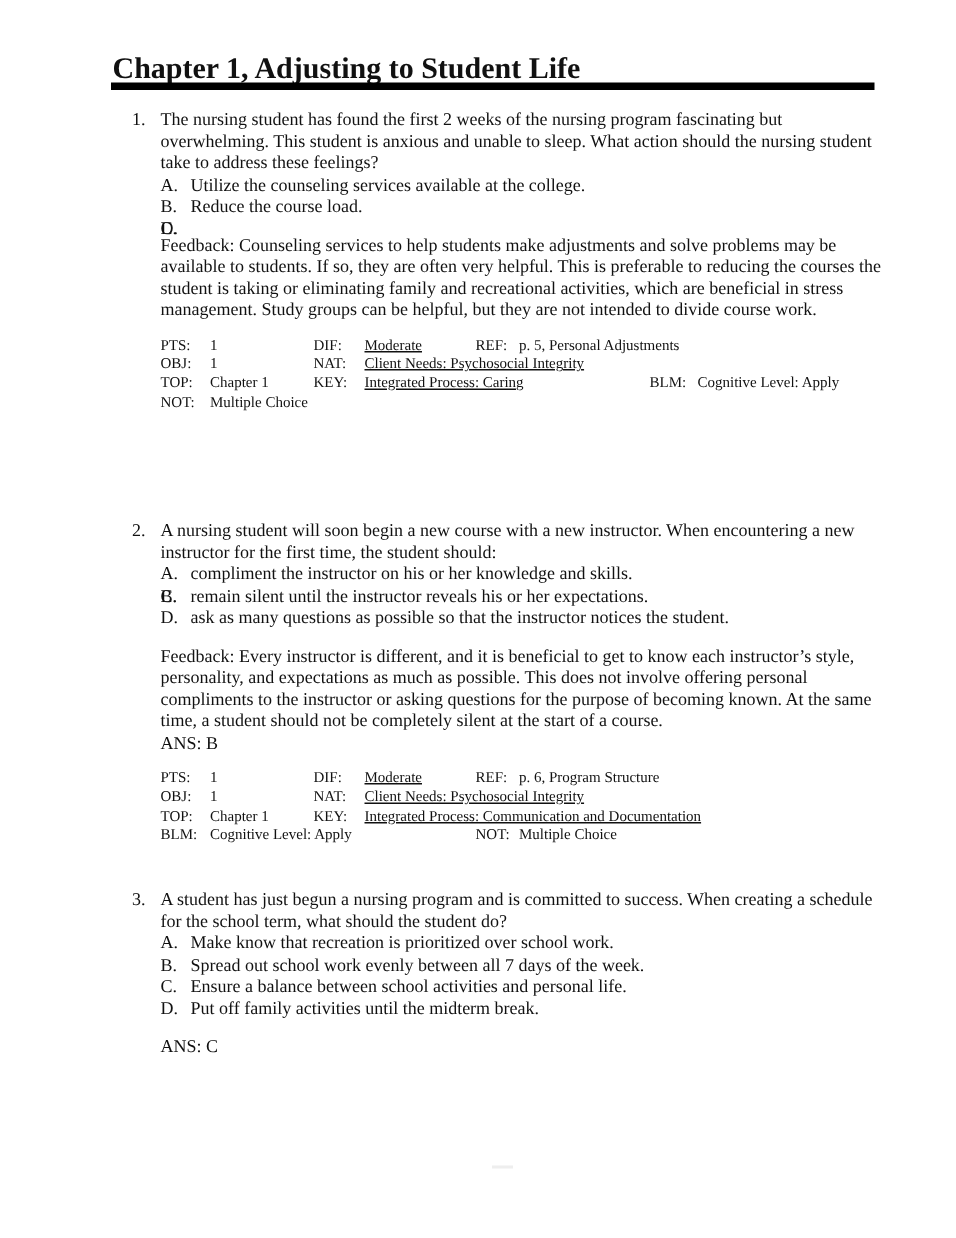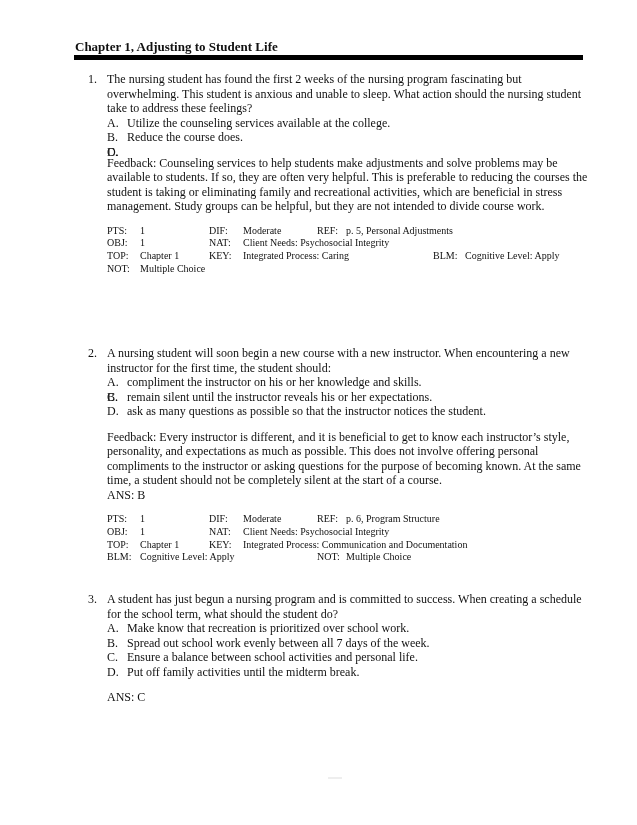--- a/index.html
+++ b/index.html
@@ -5,21 +5,21 @@
   html, body { margin: 0; padding: 0; background: #ffffff; }
   body {
     width: 637px; height: 825px; position: relative; overflow: hidden;
     font-family: "Liberation Serif", "DejaVu Serif", serif;
     color: #111111;
     font-size: 12px;
     line-height: 14.5px;
   }
   .chapter-title {
     position: absolute; left: 75px; top: 38px;
-    font-weight: bold; font-size: 13px; line-height: 17px;
+    font-weight: bold; font-size: 20px; line-height: 17px;
   }
   .title-rule {
     position: absolute; left: 74px; top: 55px; width: 509px; height: 5px;
     background: #000000;
   }
   .question { position: absolute; left: 88px; width: 500px; }
   .q-stem { position: relative; padding-left: 19px; }
   .q-num { position: absolute; left: 0; top: 0; }
   .options { padding-left: 19px; }
   .option { position: relative; padding-left: 20px; }
@@ -27,21 +27,21 @@
   .answer-block { padding-left: 19px; margin-top: 11px; }
   .meta {
     padding-left: 19px; margin-top: 11px;
     font-size: 10px; line-height: 12.8px;
   }
   .meta-row { position: relative; height: 12.8px; white-space: nowrap; }
   .meta-row span { position: absolute; top: 0; }
   .c0 { left: 0; }
   .c0v { left: 33px; }
   .c1 { left: 102px; }
-  .c1v { left: 136px; }
+  .c1v { left: 136px; text-decoration: underline; }
   .c2 { left: 210px; }
   .c2v { left: 239px; }
   .c3 { left: 326px; }
   .c3v { left: 358px; }
   .faint-mark {
     position: absolute; left: 328px; top: 777px; width: 14px; height: 2px;
     background: #eeeeee;
   }
 </style>
 </head>
@@ -50,21 +50,21 @@
 <div class="chapter-title">Chapter 1, Adjusting to Student Life</div>
 <div class="title-rule"></div>
 
 <div class="question" style="top:72px;">
   <div class="q-stem">
     <span class="q-num">1.</span>
     <span>The nursing student has found the first 2 weeks of the nursing program fascinating but overwhelming. This student is anxious and unable to sleep. What action should the nursing student take to address these feelings?</span>
   </div>
   <div class="options">
     <div class="option"><span class="opt-letter">A.</span><span>Utilize the counseling services available at the college.</span></div>
-    <div class="option"><span class="opt-letter">B.</span><span>Reduce the course does.</span></div>
+    <div class="option"><span class="opt-letter">B.</span><span>Reduce the course load.</span></div>
     <div class="option"><span class="opt-letter">C.</span></div>
     <div class="option"><span class="opt-letter">D.</span></div>
   </div>
   <div class="answer-block">
     <div>Feedback: Counseling services to help students make adjustments and solve problems may be available to students. If so, they are often very helpful. This is preferable to reducing the courses the student is taking or eliminating family and recreational activities, which are beneficial in stress management. Study groups can be helpful, but they are not intended to divide course work.</div>
   </div>
   <div class="meta">
     <div class="meta-row">
       <span class="c0">PTS:</span>
       <span class="c0v">1</span>

